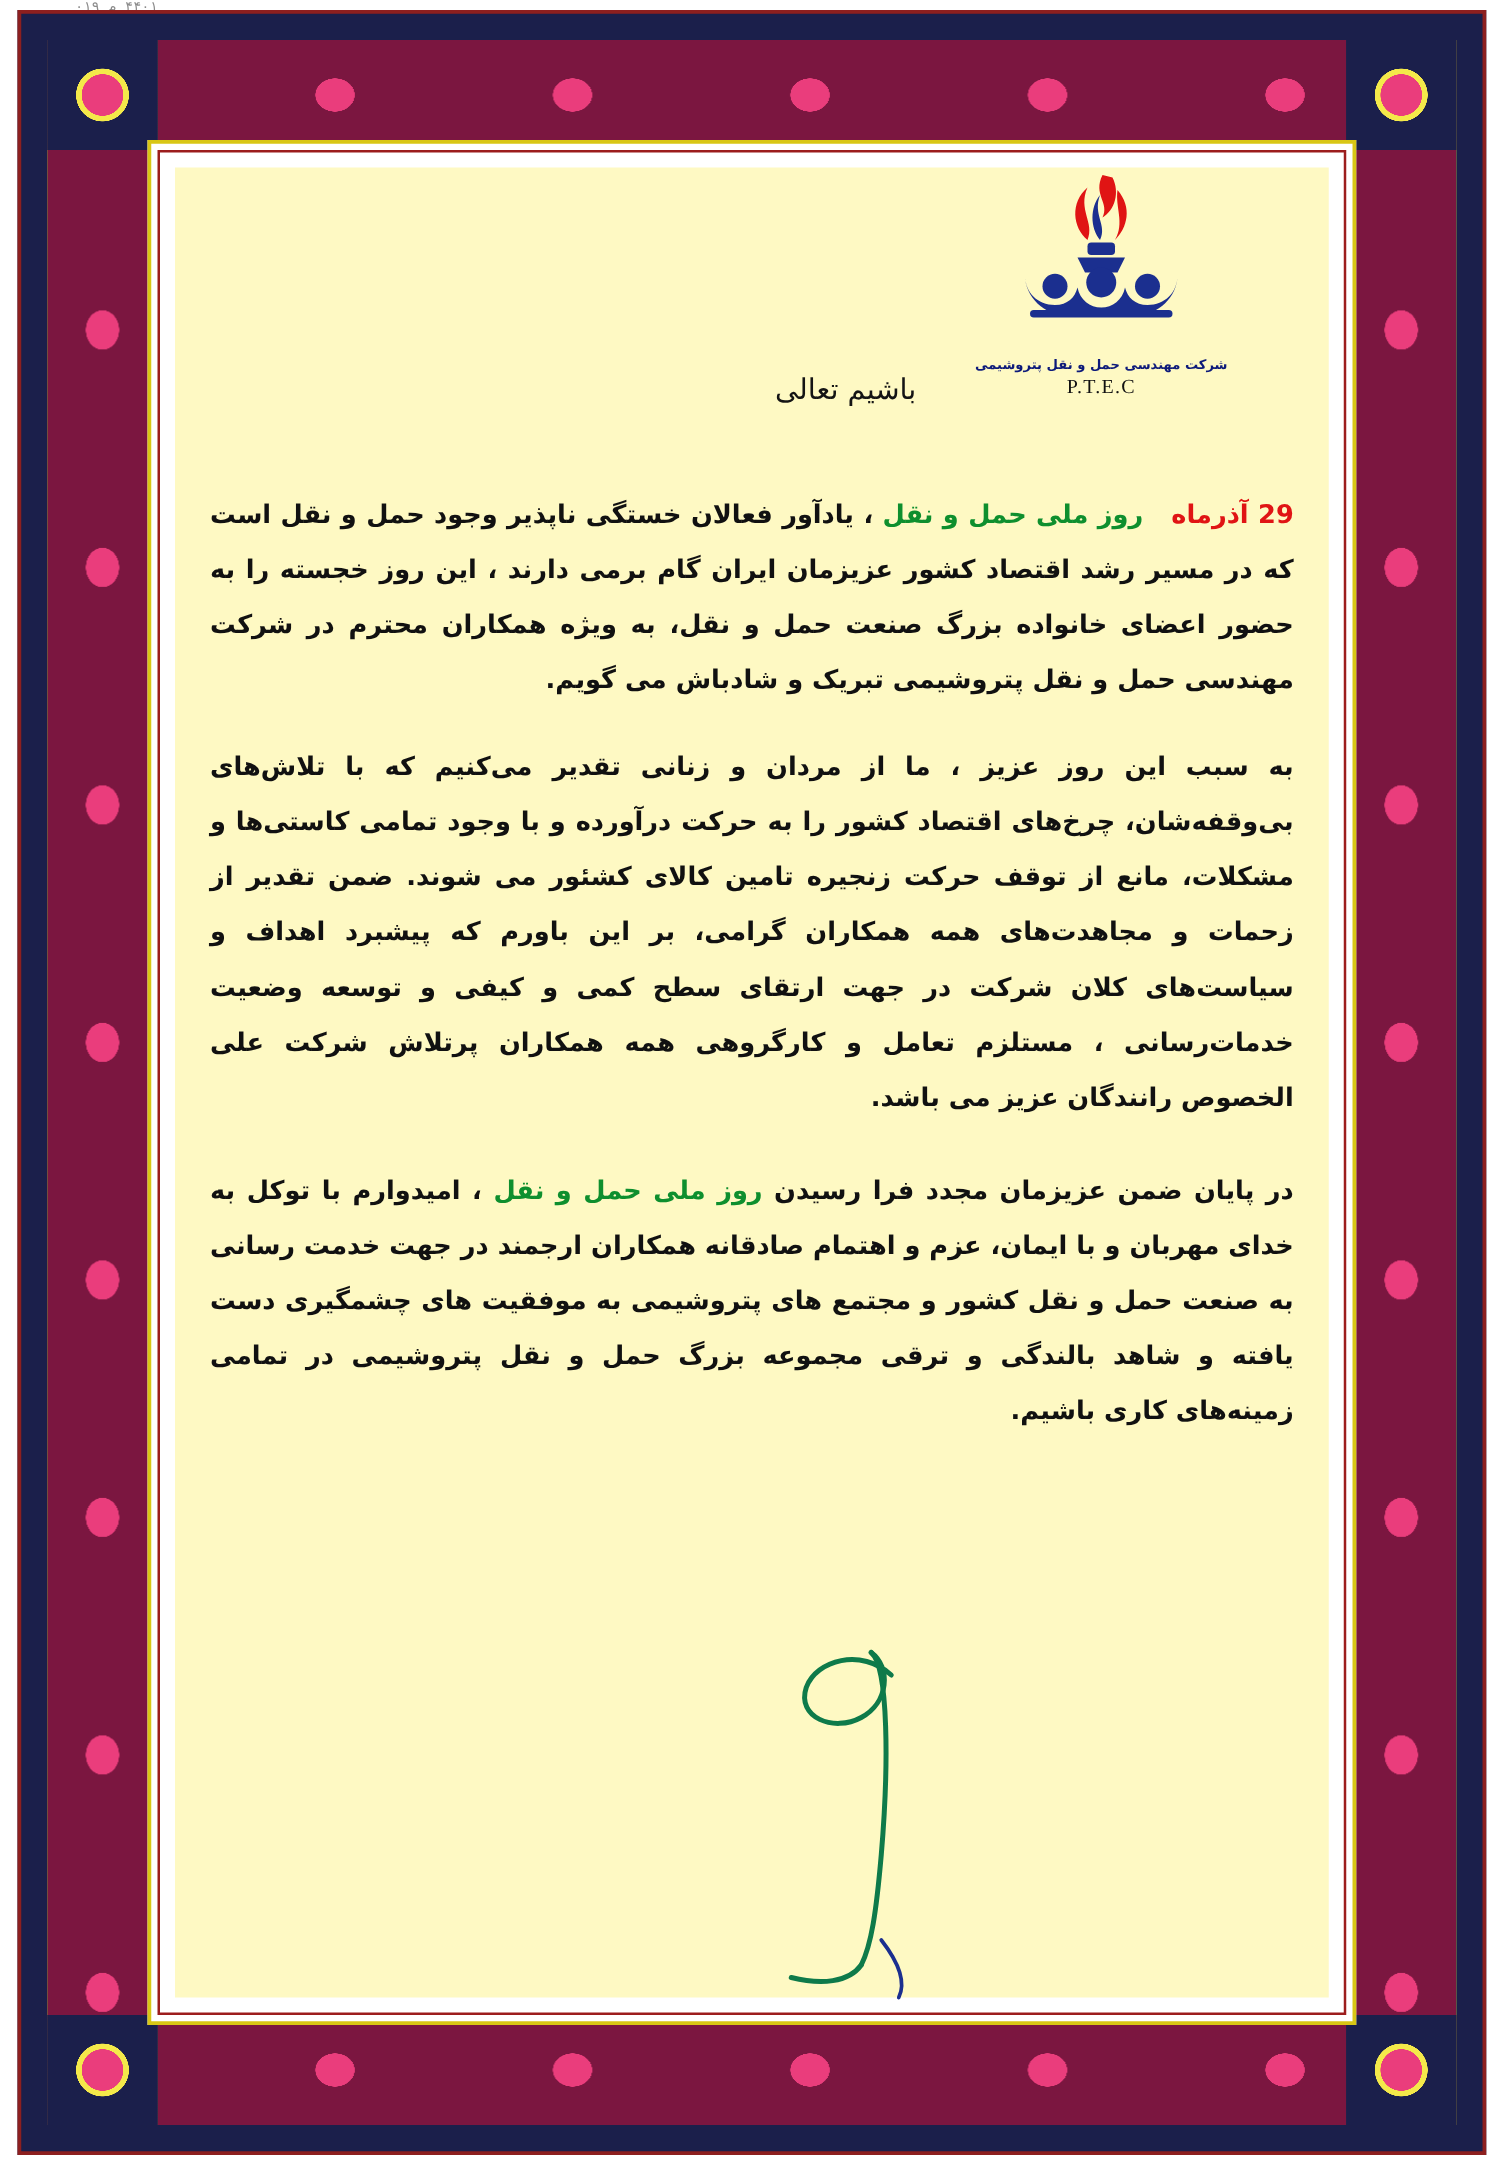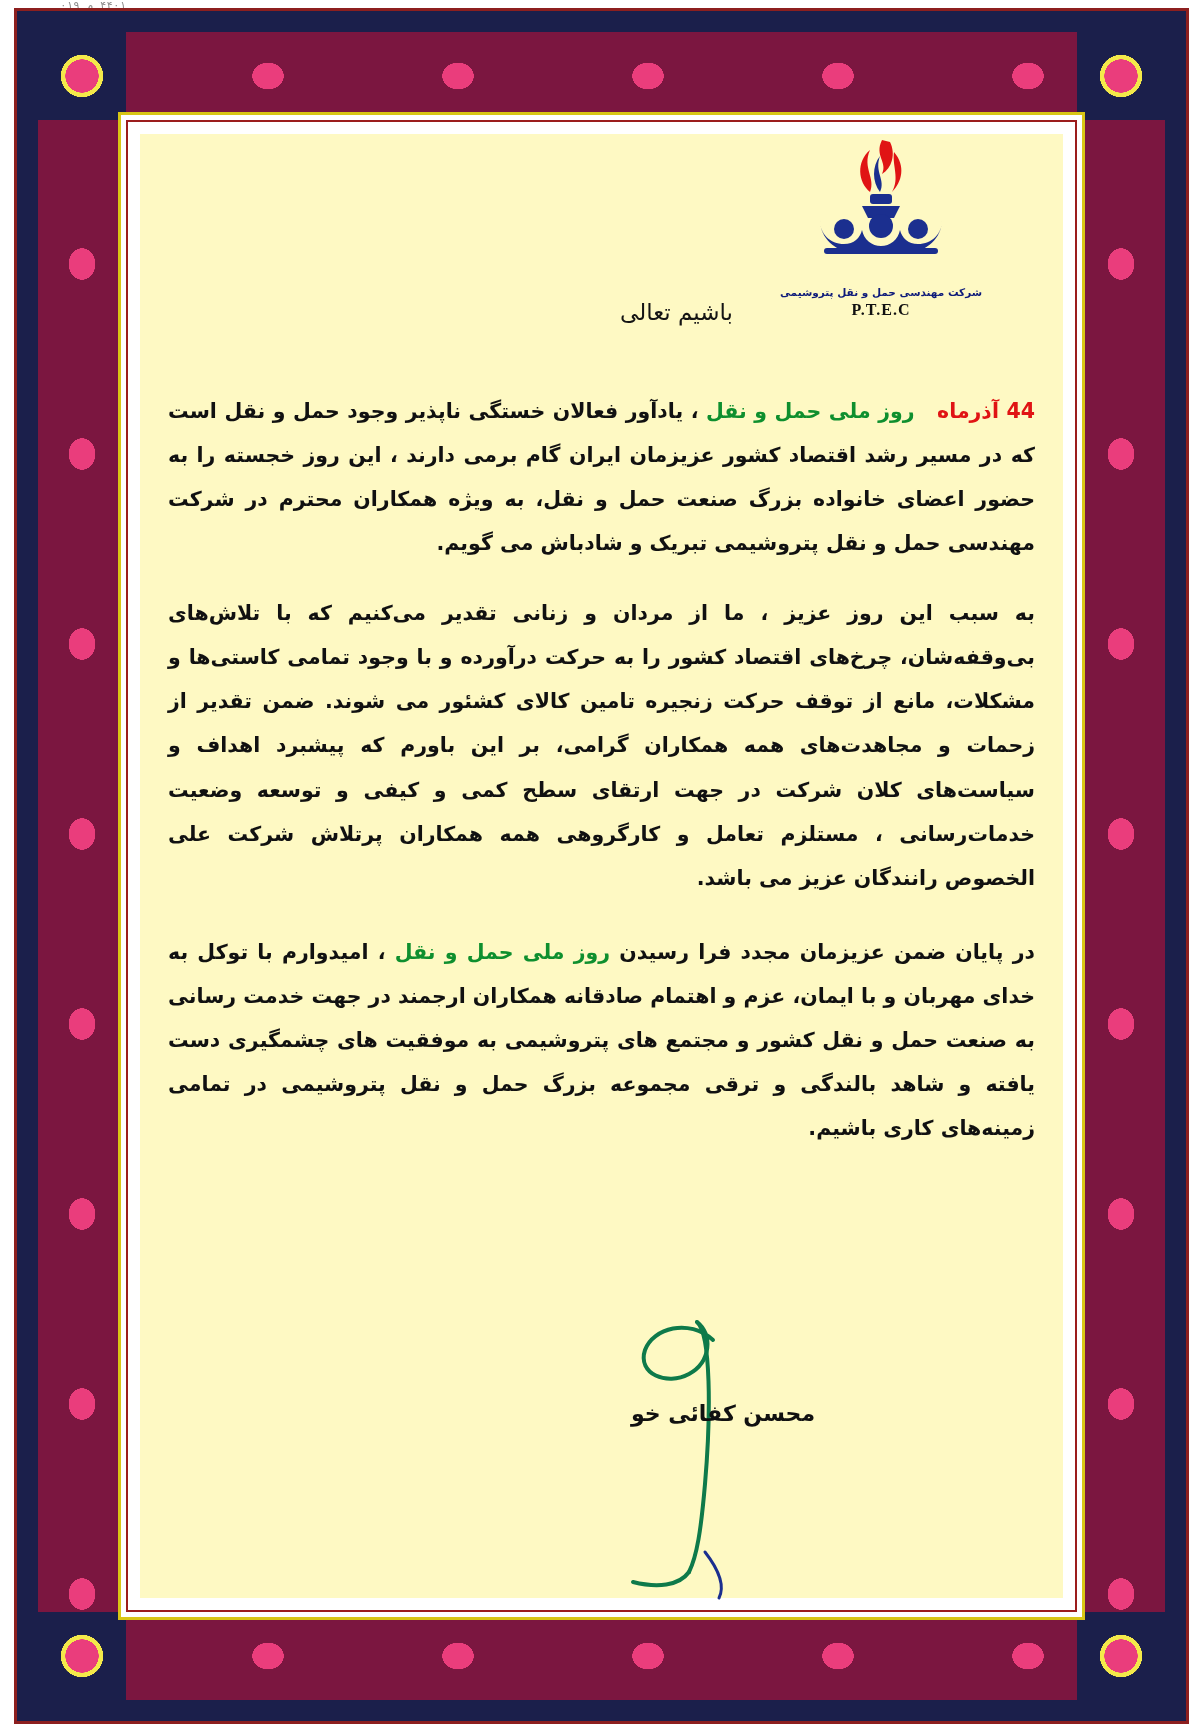--- a/index.html
+++ b/index.html
@@ -148,21 +148,21 @@
     font-size: 10.5px;
     color: #0d1a7a;
     font-weight: bold;
     letter-spacing: 0.2px;
     margin-top: 2px;
     direction: rtl;
   }
   .logo-ptec {
     font-family: "Liberation Serif", serif;
     font-size: 16px;
-    font-weight: bold;
+    font-weight: normal;
     color: #111111;
     letter-spacing: 1px;
     margin-top: 3px;
   }
 
   .basmala {
     position: absolute;
     right: 330px;
     top: 165px;
     font-family: "DejaVu Sans", sans-serif;
@@ -271,21 +271,21 @@
       </svg>
       <div class="logo-caption">شرکت مهندسی حمل و نقل پتروشیمی</div>
       <div class="logo-ptec">P.T.E.C</div>
     </div>
 
     <div class="basmala">باشیم تعالی</div>
 
     <div class="body-text">
 
       <p class="para p1">
-        <span class="hl-red">44 آذرماه</span>
+        <span class="hl-red">29 آذرماه</span>
         <span>&nbsp;</span>
         <span class="hl-green">روز ملی حمل و نقل</span>
         <span> ، یادآور فعالان خستگی ناپذیر وجود حمل و نقل است که در مسیر رشد اقتصاد کشور عزیزمان ایران گام برمی دارند ، این روز خجسته را به حضور اعضای خانواده بزرگ صنعت حمل و نقل، به ویژه همکاران محترم در شرکت مهندسی حمل و نقل پتروشیمی تبریک و شادباش می گویم.</span>
       </p>
 
       <p class="para p2">به سبب این روز عزیز ، ما از مردان و زنانی تقدیر می‌کنیم که با تلاش‌های بی‌وقفه‌شان، چرخ‌های اقتصاد کشور را به حرکت درآورده و با وجود تمامی کاستی‌ها و مشکلات، مانع از توقف حرکت زنجیره تامین کالای کشئور می شوند. ضمن تقدیر از زحمات و مجاهدت‌های همه همکاران گرامی، بر این باورم که پیشبرد اهداف و سیاست‌های کلان شرکت در جهت ارتقای سطح کمی و کیفی و توسعه وضعیت خدمات‌رسانی ، مستلزم تعامل و کارگروهی همه همکاران پرتلاش شرکت علی الخصوص رانندگان عزیز می باشد.</p>
 
       <p class="para p3">
         <span>در پایان ضمن عزیزمان مجدد فرا رسیدن </span>
         <span class="hl-green">روز ملی حمل و نقل</span>
@@ -295,17 +295,16 @@
     </div>
 
     <svg class="signature-svg" width="260" height="320" viewBox="0 0 260 320">
       <path d="M120 46 C96 24 60 34 52 56 C44 80 74 92 96 80 C118 68 120 40 104 28" fill="none" stroke="#0e7a4a" stroke-width="4" stroke-linecap="round"></path>
       <path d="M104 28 C118 40 118 120 112 190 C108 236 104 262 96 278" fill="none" stroke="#0e7a4a" stroke-width="4" stroke-linecap="round"></path>
       <path d="M96 278 C86 292 64 294 40 288" fill="none" stroke="#0e7a4a" stroke-width="4" stroke-linecap="round"></path>
       <path d="M112 258 C126 276 132 292 126 304" fill="none" stroke="#1b2f8f" stroke-width="3" stroke-linecap="round"></path>
     </svg>
 
     <div class="sign-area">
-      <div class="sign-name">محسن کفائی خو</div>
     </div>
 
   </div>
 </div>
 
 </body></html>

